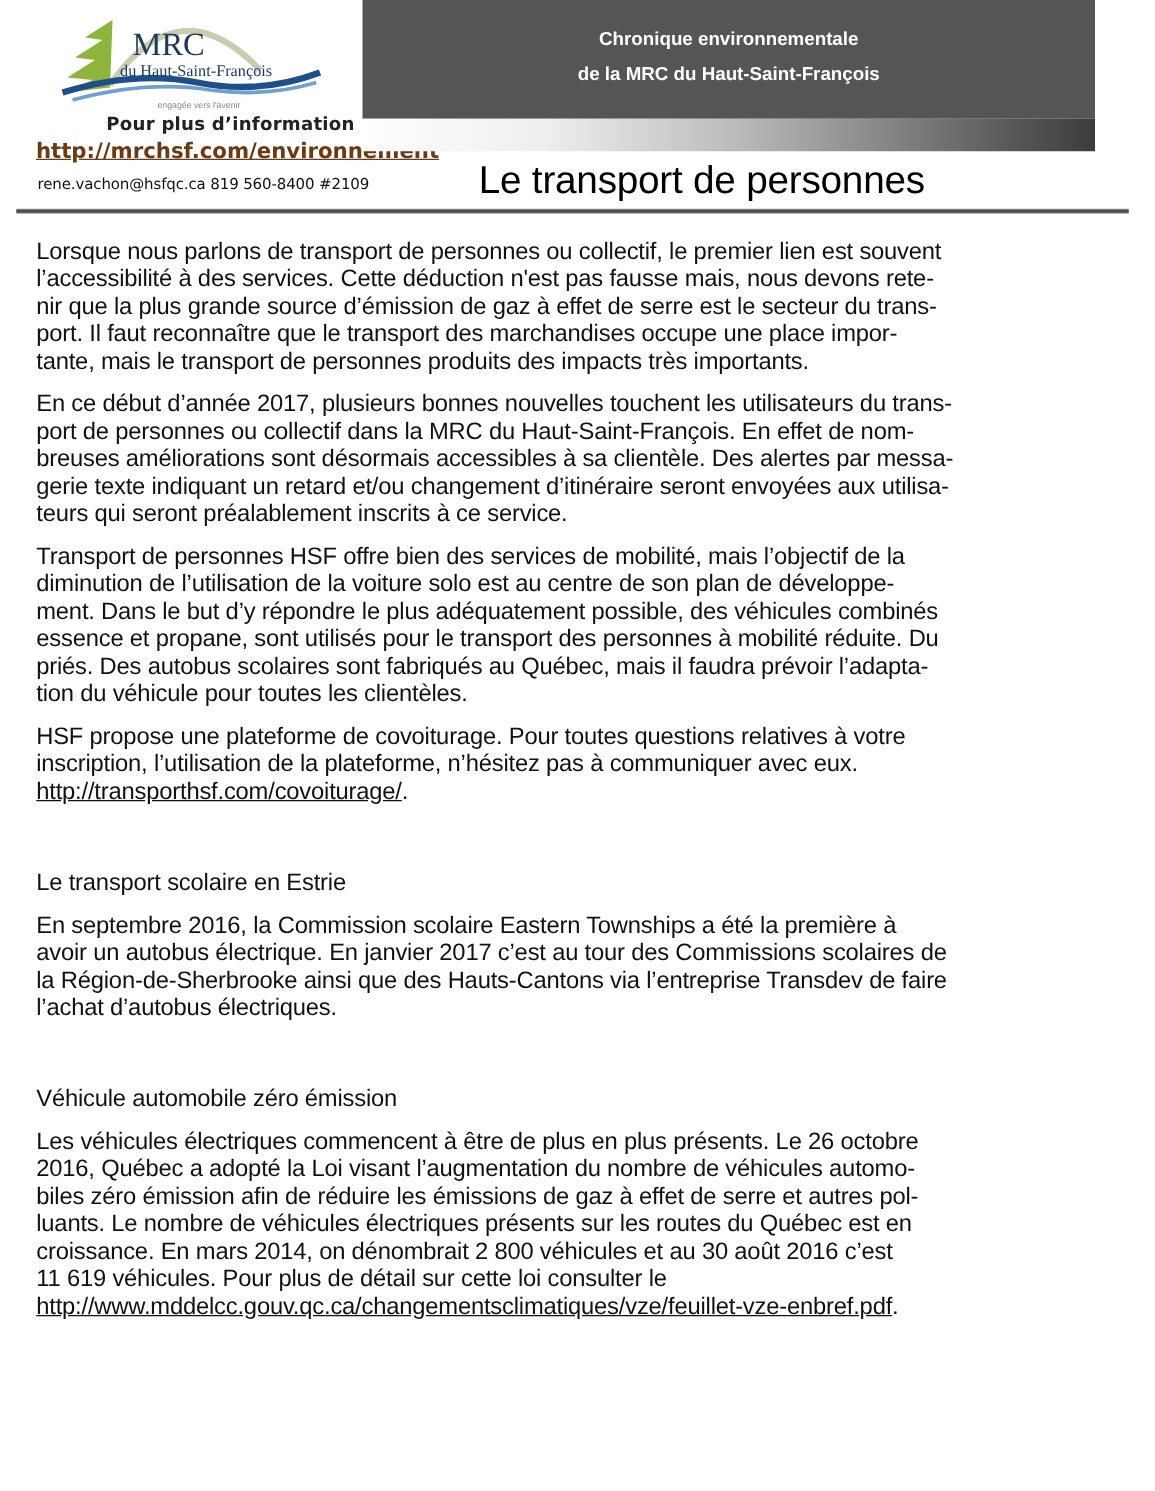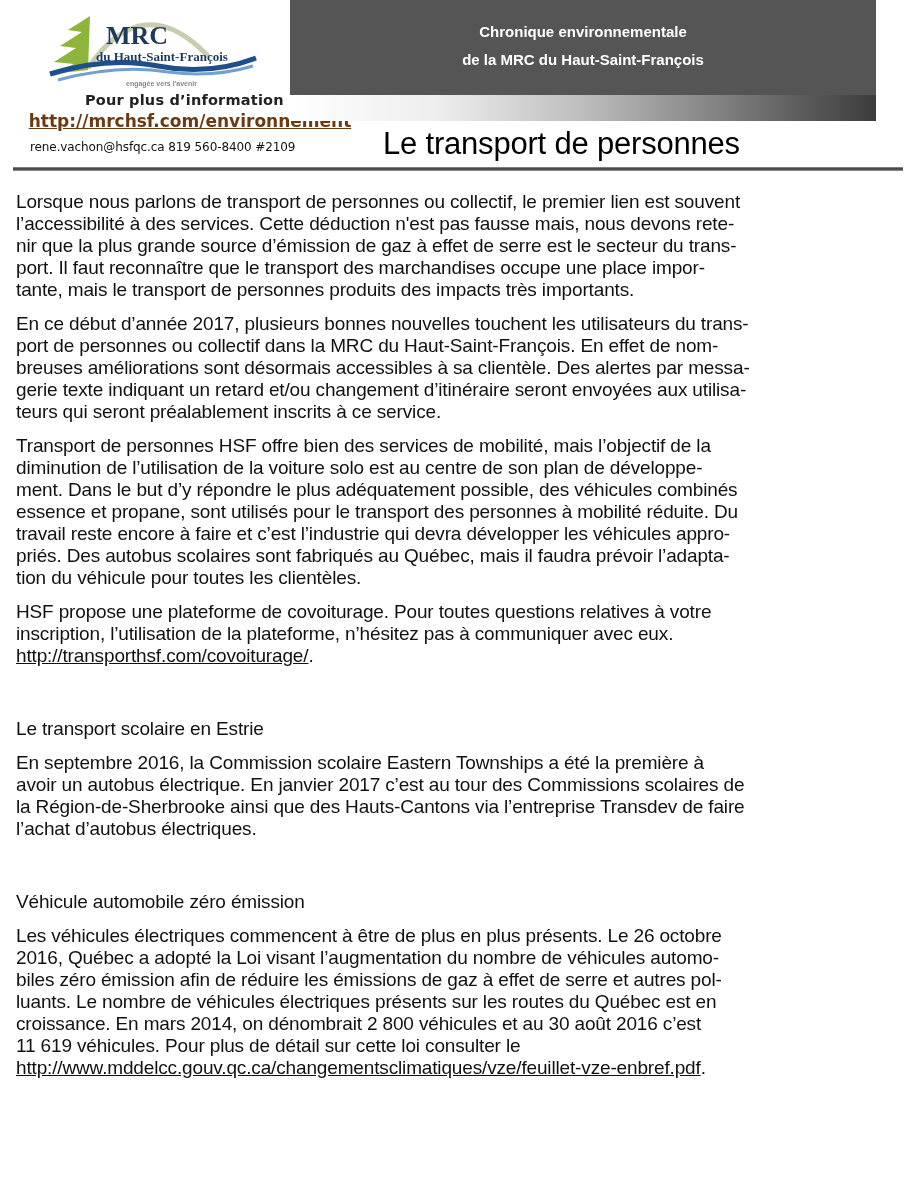--- a/index.html
+++ b/index.html
@@ -1,26 +1,26 @@
 <!DOCTYPE html>
 <html><head>
 <meta charset="utf-8">
 <style>
   html, body { margin: 0; padding: 0; background: #ffffff; }
   body { width: 924px; height: 1193px; position: relative; overflow: hidden; font-family: "Liberation Sans", sans-serif; color: #111; }
-  .logo { position: absolute; left: 48px; top: 8px; width: 210px; height: 80px; font-weight: bold; }
+  .logo { position: absolute; left: 48px; top: 8px; width: 210px; height: 80px; }
   .info { position: absolute; left: 0; top: 90px; width: 380px; text-align: center; font-family: "DejaVu Sans", sans-serif; }
   .info-title { font-size: 14.5px; font-weight: bold; color: #222; line-height: 20px; letter-spacing: 0.2px; }
   .info-link { font-size: 17px; font-weight: bold; color: #6b3a12; text-decoration: underline; line-height: 22px; display: inline-block; cursor: pointer; }
   .info-contact { font-size: 12px; color: #111; line-height: 22px; position: absolute; left: 30px; top: 46px; white-space: nowrap; text-align: right; letter-spacing: -0.1px; }
   .banner { position: absolute; left: 290px; top: 0; width: 586px; height: 95px; background: #555555; color: #fff; text-align: center; font-weight: bold; font-size: 15px; line-height: 28px; box-sizing: border-box; padding-top: 18px; }
   .banner-grad { position: absolute; left: 290px; top: 95px; width: 586px; height: 26px; background: linear-gradient(to right, #ffffff 0%, #eeeeee 25%, #bdbdbd 50%, #8a8a8a 70%, #5a5a5a 88%, #3c3c3c 100%); }
   .page-title { position: absolute; left: 383px; top: 124px; font-size: 31px; font-weight: normal; color: #000; line-height: 40px; letter-spacing: -0.2px; white-space: nowrap; }
   .rule { position: absolute; left: 13px; top: 167px; width: 890px; height: 4px; background: linear-gradient(to bottom, #999 0%, #444 40%, #555 70%, #aaa 100%); }
-  .body { position: absolute; left: 16px; top: 191px; width: 880px; font-size: 19px; line-height: 22px; letter-spacing: -0.15px; }
+  .body { position: absolute; left: 29px; top: 191px; width: 880px; font-size: 19px; line-height: 22px; letter-spacing: -0.15px; }
   .para { margin: 0 0 12px 0; white-space: nowrap; }
   .para .ln { display: block; }
   .heading { margin: 0 0 12px 0; white-space: nowrap; }
   .link { color: #111; text-decoration: underline; cursor: pointer; }
   .gap-big { height: 39px; }
 </style>
 </head>
 <body>
 
 <div class="logo">
@@ -63,21 +63,20 @@
     <span class="ln">port de personnes ou collectif dans la MRC du Haut-Saint-François. En effet de nom-</span>
     <span class="ln">breuses améliorations sont désormais accessibles à sa clientèle. Des alertes par messa-</span>
     <span class="ln">gerie texte indiquant un retard et/ou changement d’itinéraire seront envoyées aux utilisa-</span>
     <span class="ln">teurs qui seront préalablement inscrits à ce service.</span>
   </div>
   <div class="para">
     <span class="ln">Transport de personnes HSF offre bien des services de mobilité,  mais l’objectif de la</span>
     <span class="ln">diminution de l’utilisation de la voiture solo est au centre de son plan de développe-</span>
     <span class="ln">ment.  Dans le but d’y répondre le plus adéquatement possible, des véhicules combinés</span>
     <span class="ln">essence et propane, sont utilisés pour le transport des personnes à mobilité réduite. Du</span>
-    <span class="ln">travail reste encore à faire et c’est l’industrie qui devra développer les véhicules appro-</span>
     <span class="ln">priés. Des autobus scolaires sont fabriqués au Québec, mais il faudra prévoir l’adapta-</span>
     <span class="ln">tion du véhicule pour toutes les clientèles.</span>
   </div>
   <div class="para">
     <span class="ln">HSF propose une plateforme de covoiturage.  Pour toutes questions relatives à votre</span>
     <span class="ln">inscription, l’utilisation de la plateforme, n’hésitez pas à communiquer avec eux.</span>
     <span class="ln"><a class="link">http://transporthsf.com/covoiturage/</a><span>.</span></span>
   </div>
   <div class="gap-big"></div>
   <div class="heading">Le transport scolaire en Estrie</div>

